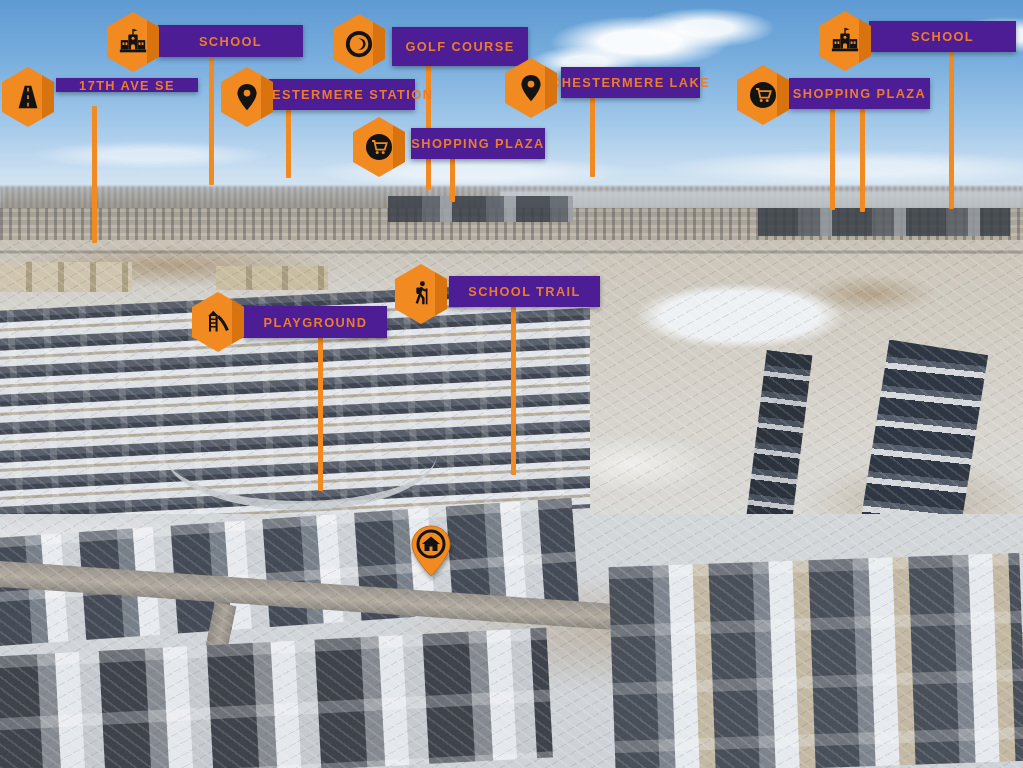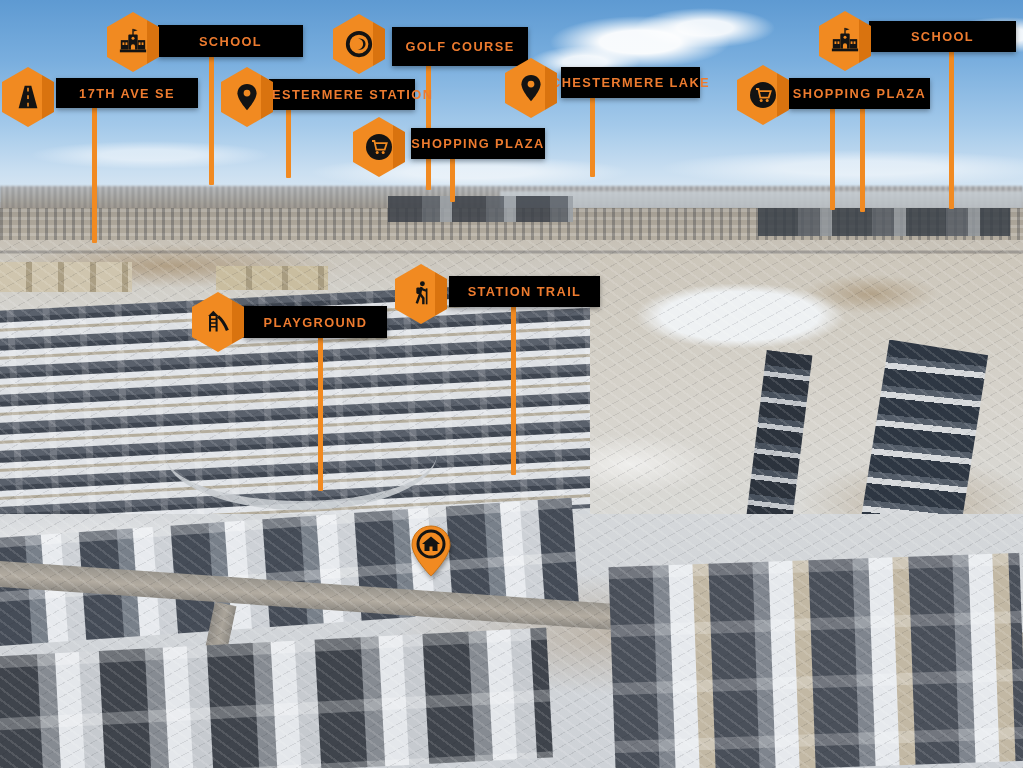--- a/index.html
+++ b/index.html
@@ -87,21 +87,21 @@
     background:
       repeating-linear-gradient(37deg, rgba(255,255,255,.8) 0 2px, rgba(0,0,0,0) 2px 9px),
       repeating-linear-gradient(-29deg, rgba(40,42,48,.7) 0 1px, rgba(0,0,0,0) 1px 11px);}
 
   
   .leader{position:absolute;width:5px;background:#F18A21;z-index:5;border-radius:1px;}
   .hex{position:absolute;width:52px;height:60px;z-index:7;display:flex;align-items:center;justify-content:center;
        background:linear-gradient(90deg,#F18A21 0 76%,#D9730F 76% 100%);
        clip-path:polygon(50% 0%,100% 25%,100% 75%,50% 100%,0% 75%,0% 25%);
        filter:drop-shadow(2px 3px 2px rgba(0,0,0,.3));}
-  .tag{position:absolute;z-index:6;background:#000000;display:flex;align-items:center;justify-content:center;
+  .tag{position:absolute;z-index:6;background:#4c1d95;display:flex;align-items:center;justify-content:center;
        box-shadow:0 2px 5px rgba(0,0,0,.35);}
   .tag span{color:#ED7B2F;font-weight:bold;font-size:12.8px;letter-spacing:1.4px;white-space:nowrap;}
   .homepin{position:absolute;left:408px;top:524px;width:46px;height:56px;z-index:7;
        filter:drop-shadow(1px 3px 2px rgba(0,0,0,.35));}
 </style>
 </head>
 <body>
 
 <div class="stage">
 
@@ -192,21 +192,21 @@
   </div>
 
   <div>
     <div class="leader" style="left:92px;top:106px;height:137px"></div>
     <div class="hex" style="left:2px;top:67px">
       <svg width="30" height="30" viewBox="0 0 32 32">
         <path d="M12.5 4 h7 l6.5 24 h-20 z" fill="#131313"></path>
         <path d="M16 6 v4 M16 14 v4 M16 22 v4" stroke="#F18A21" stroke-width="1.7" fill="none"></path>
       </svg>
     </div>
-    <div class="tag" style="left:56px;top:78px;width:142px;height:30px">
+    <div class="tag" style="left:56px;top:78px;width:142px;height:14px">
       <span>17TH AVE SE</span>
     </div>
   </div>
 
   <div>
     <div class="leader" style="left:286px;top:108px;height:70px"></div>
     <div class="hex" style="left:221px;top:67px">
       <svg width="30" height="30" viewBox="0 0 32 32">
         <path d="M16 2 C10.2 2 5.8 6.4 5.8 12 c0 7 10.2 18 10.2 18 s10.2 -11 10.2 -18 C26.2 6.4 21.8 2 16 2 z" fill="#131313"></path>
         <circle cx="16" cy="11.8" r="3.6" fill="#F18A21"></circle>
@@ -267,21 +267,21 @@
       <svg width="30" height="30" viewBox="0 0 32 32">
         <circle cx="17.5" cy="5" r="2.6" fill="#131313"></circle>
         <path d="M16.5 8.5 L15 16 L11.5 26" fill="none" stroke="#131313" stroke-width="2.6"></path>
         <path d="M15 16 L18.5 20.5 L18.5 27" fill="none" stroke="#131313" stroke-width="2.6"></path>
         <path d="M16.5 10.5 L21.5 12.5" stroke="#131313" stroke-width="2.4"></path>
         <path d="M22 10 V27" stroke="#131313" stroke-width="1.8"></path>
         <rect x="11" y="9" width="4.5" height="7" rx="1.5" fill="#131313"></rect>
       </svg>
     </div>
     <div class="tag" style="left:449px;top:276px;width:151px;height:31px">
-      <span>STATION TRAIL</span>
+      <span>SCHOOL TRAIL</span>
     </div>
   </div>
 
   <div>
     <div class="leader" style="left:318px;top:336px;height:155px"></div>
     <div class="hex" style="left:192px;top:292px">
       <svg width="30" height="30" viewBox="0 0 32 32">
         <path d="M5.5 9.5 L11 4 L16.5 9.5 z" fill="#131313"></path>
         <path d="M7.5 9 V26 M14.5 9 V26" stroke="#131313" stroke-width="2.2"></path>
         <path d="M7.5 13 h7 M7.5 17 h7 M7.5 21 h7" stroke="#131313" stroke-width="1.6"></path>

